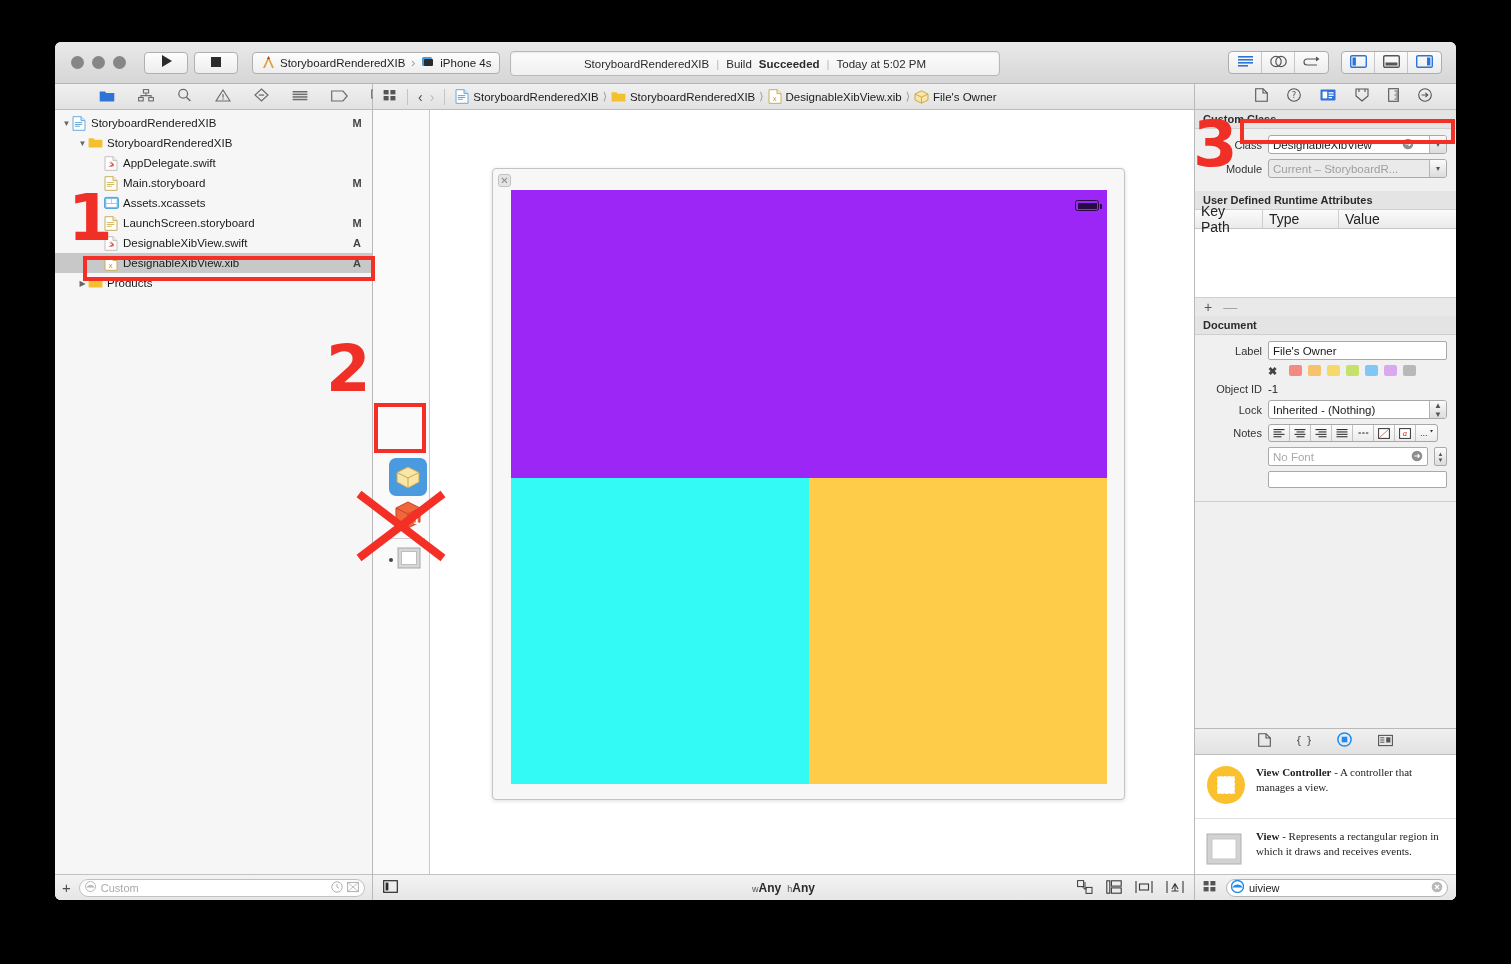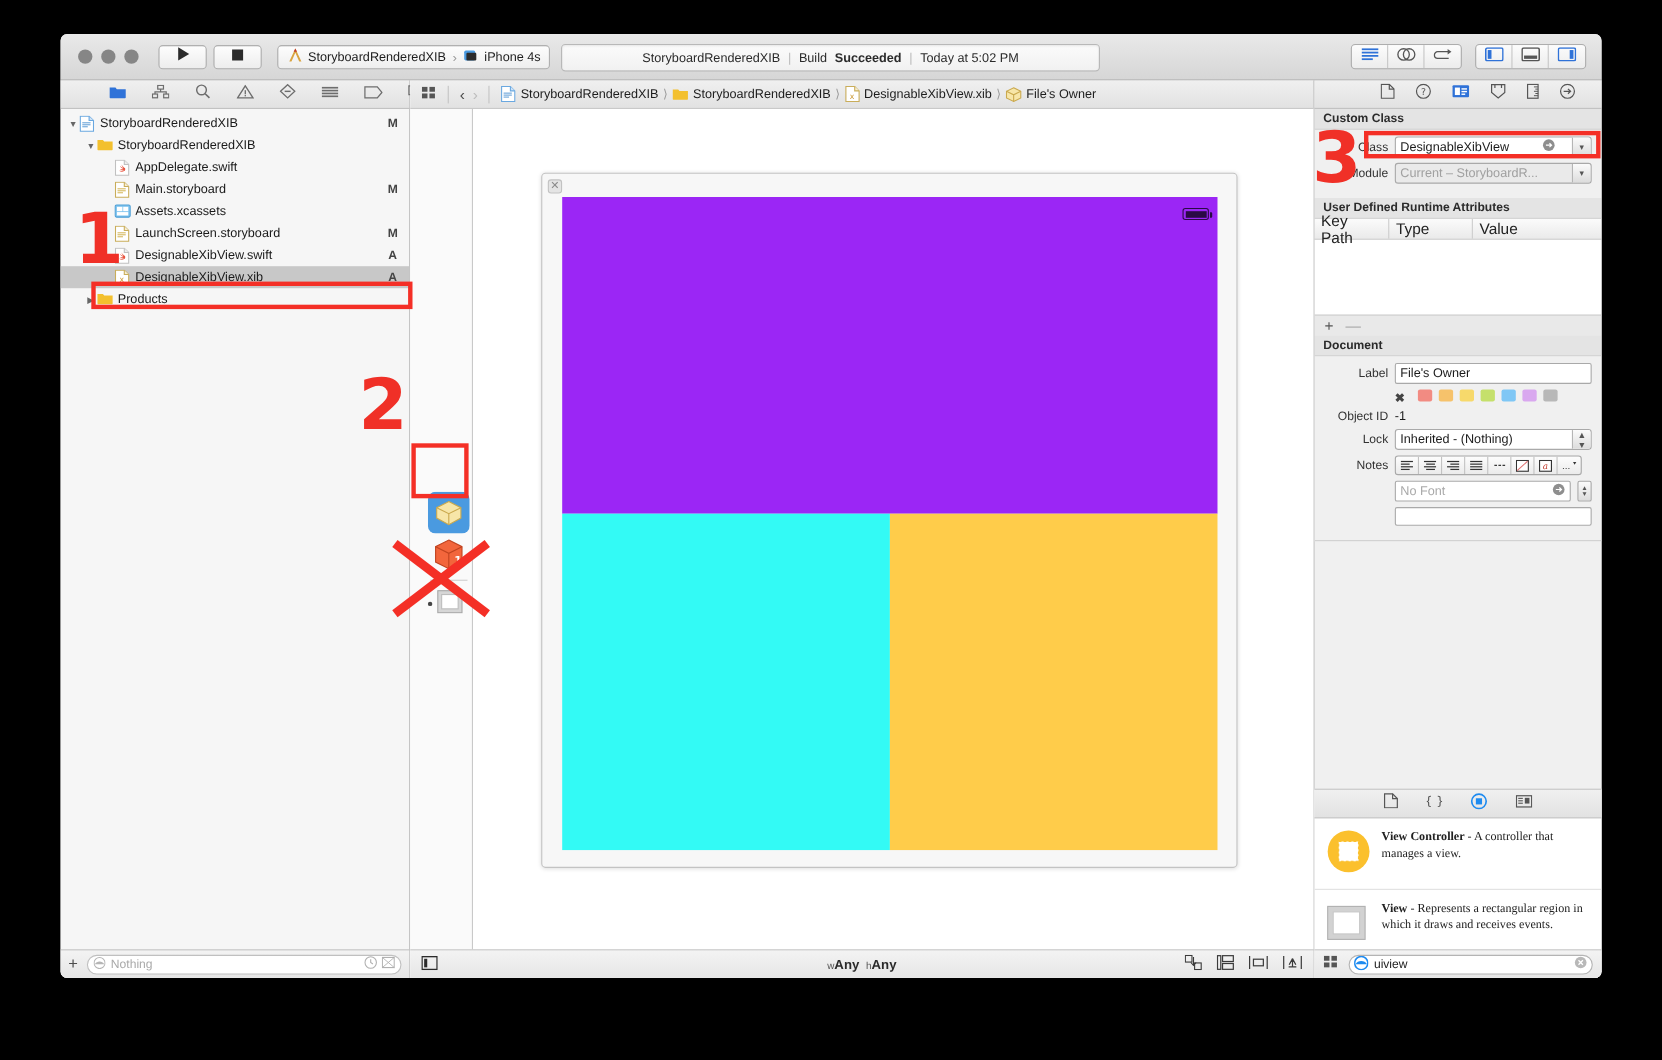--- a/index.html
+++ b/index.html
@@ -4,21 +4,21 @@
 <style>
   * { box-sizing: border-box; margin: 0; padding: 0; }
   html, body {
     width: 1511px; height: 964px;
     background: #000;
     font-family: "Liberation Sans", sans-serif;
     overflow: hidden;
   }
   #window {
     position: absolute;
-    left: 55px; top: 31px;
+    left: 55px; top: 42px;
     width: 1401px; height: 858px;
     background: #f2f2f2;
     border-radius: 6px;
     box-shadow: 0 6px 26px rgba(0,0,0,0.55);
     overflow: hidden;
     display: flex; flex-direction: column;
   }
 
   
   .titlebar {
@@ -496,21 +496,21 @@
 
       <div class="nav-filter">
         <span style="font-size:15px;color:#4d4d4d;">+</span>
         <div class="ffield">
           <span>
             <svg width="11" height="11" viewBox="0 0 11 11">
                 <circle cx="5.5" cy="5.5" r="5" fill="none" stroke="#b5b5b5" stroke-width="1"></circle>
                 <path d="M1.2 6.5 A5 5 0 0 1 9.8 6.5 Z" fill="#b5b5b5"></path>
               </svg>
           </span>
-          <span>Nothing</span>
+          <span>Custom</span>
           <span style="margin-left:auto;display:flex;gap:4px;">
             <span>
               <svg width="12" height="12" viewBox="0 0 12 12">
                   <circle cx="6" cy="6" r="5.2" fill="none" stroke="#b0b0b0" stroke-width="1"></circle>
                   <path d="M6 3 V6 L8 7.3" fill="none" stroke="#b0b0b0" stroke-width="1"></path>
                 </svg>
             </span>
             <span>
               <svg width="12" height="12" viewBox="0 0 12 12">
                   <rect x="0.6" y="1.4" width="10.8" height="9.2" fill="none" stroke="#b0b0b0" stroke-width="1"></rect>

